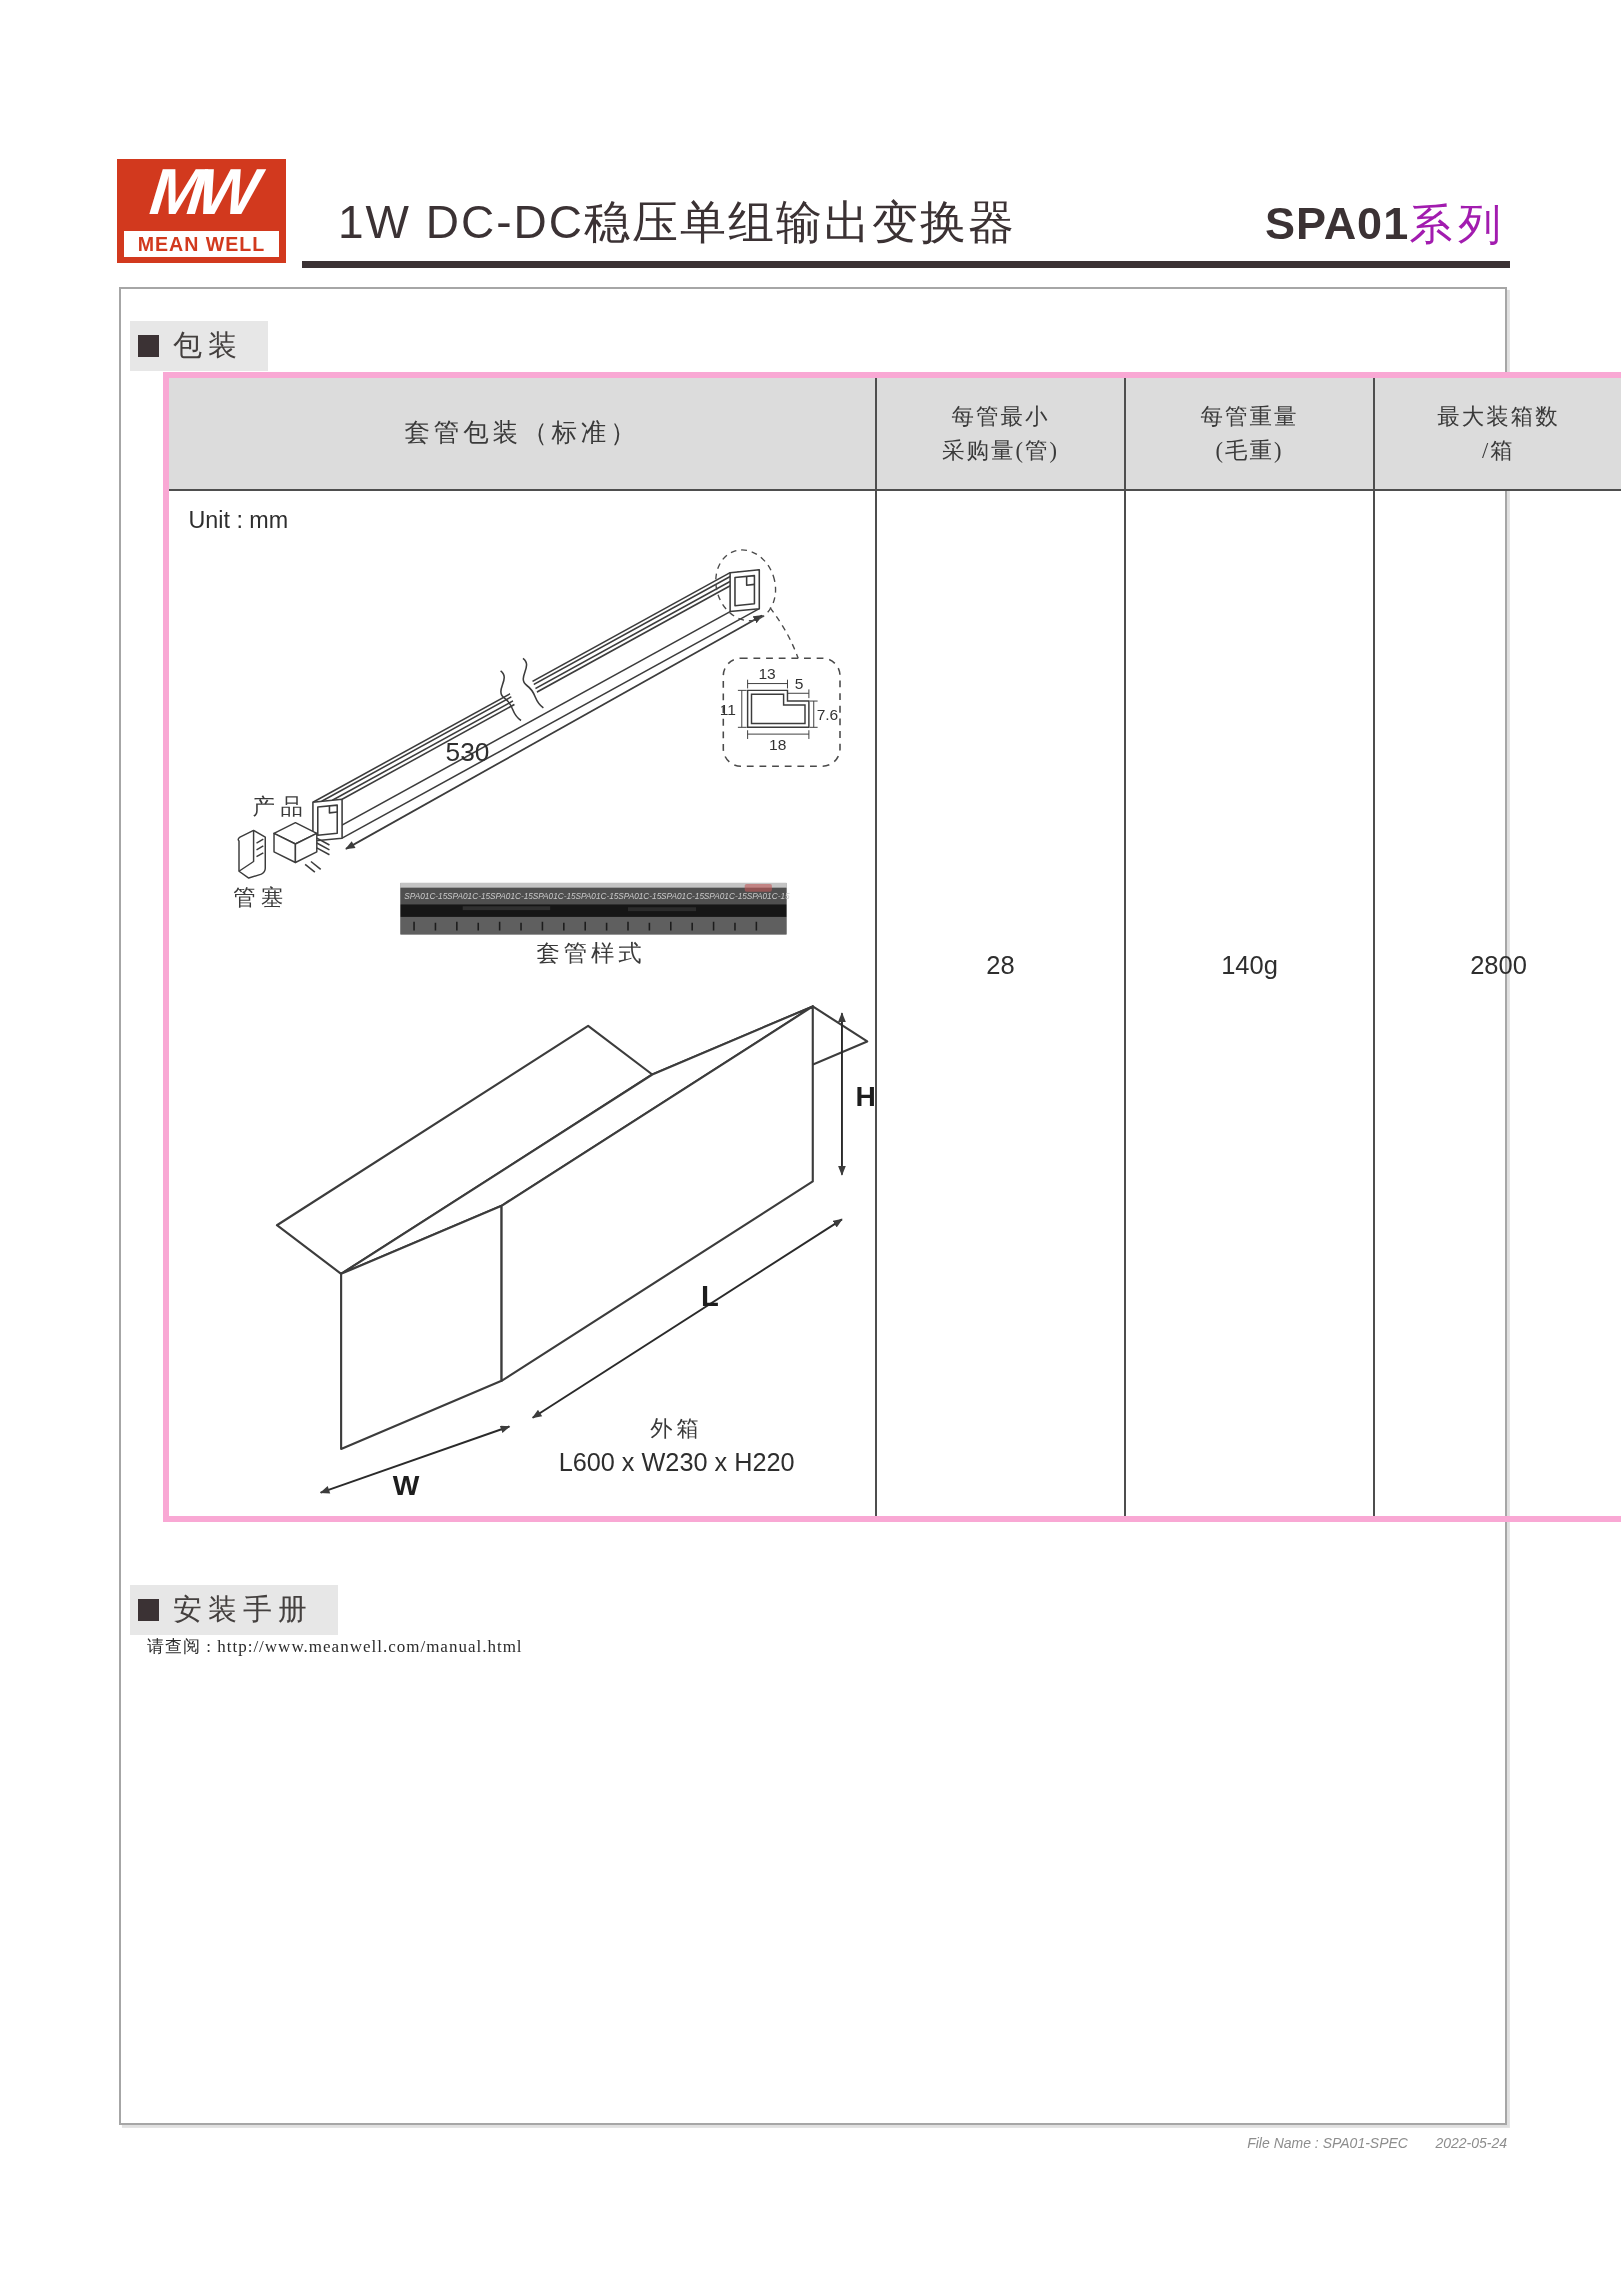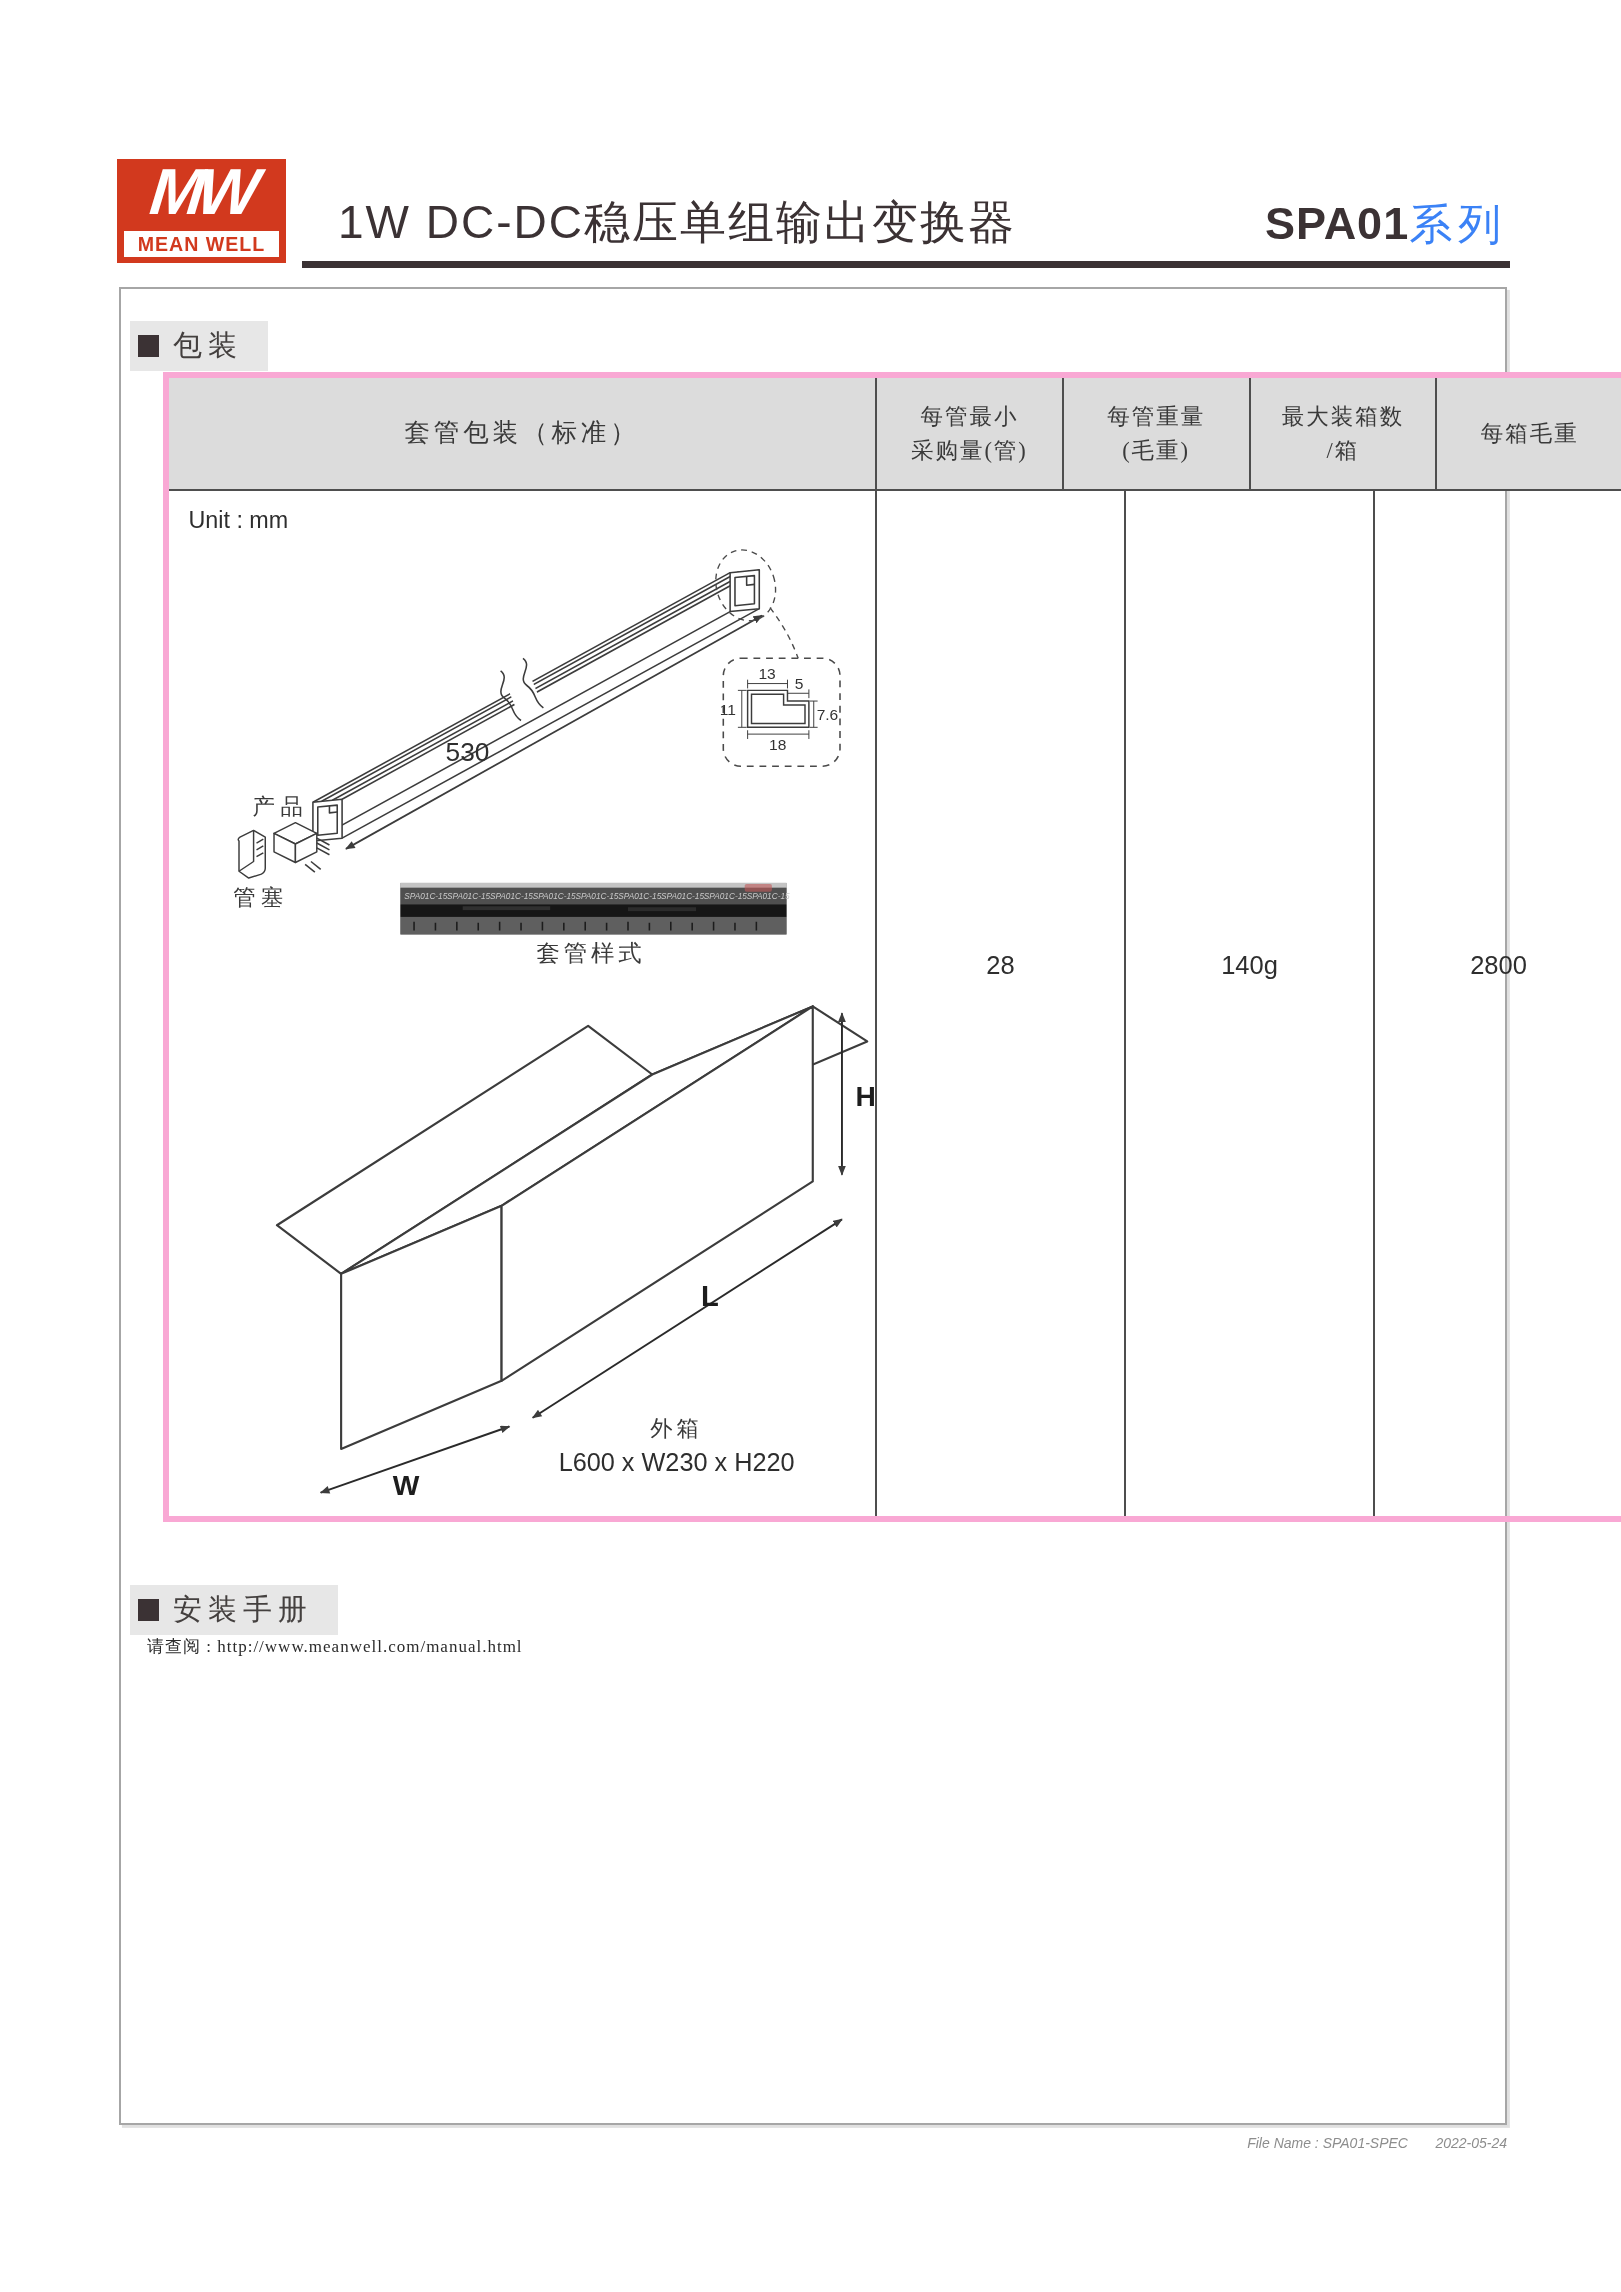--- a/index.html
+++ b/index.html
@@ -14,21 +14,21 @@
         font-size:65px;line-height:74px;color:#ffffff;letter-spacing:-6.9px;transform:skewX(-6deg);}
   #logo .band{position:relative;margin:0 4.9px 5.9px 4.9px;width:155px;height:26px;background:#ffffff;
         display:flex;align-items:center;justify-content:center;}
   #logo .band span{font-family:"Liberation Sans",sans-serif;font-weight:bold;font-size:19.6px;
         letter-spacing:1px;color:#d2391e;}
   #page-title{position:absolute;left:338px;top:192px;font-size:46px;letter-spacing:2px;
         color:#3b3234;font-family:"Liberation Sans","DejaVu Sans",sans-serif;font-weight:500;white-space:nowrap;}
   #series{position:absolute;right:114px;top:196px;white-space:nowrap;}
   #series .code{font-weight:bold;font-size:45px;color:#3b3234;letter-spacing:1px;
         font-family:"Liberation Sans",sans-serif;}
-  #series .suffix{font-size:43px;color:#3b82f6;font-family:"Liberation Serif","DejaVu Serif",serif;
+  #series .suffix{font-size:43px;color:#a21caf;font-family:"Liberation Serif","DejaVu Serif",serif;
         letter-spacing:5.9px;}
   #header-rule{position:absolute;left:302px;top:261px;width:1208px;height:6.9px;background:#3b3234;}
 
   
   #frame{position:absolute;left:119px;top:287px;width:1388px;height:1838px;
         border:2px solid #a6a6a6;box-sizing:border-box;box-shadow:2.9px 2.9px 0 rgba(0,0,0,0.12);}
 
   
   .sec{position:absolute;display:inline-flex;align-items:center;gap:13.7px;background:#e7e7e7;
         padding:4.9px 25.5px 4.9px 7.8px;}
@@ -101,23 +101,20 @@
         <span class="hd">每管最小
 采购量(管)</span>
         </div>
       <div class="t-cell cn">
         <span class="hd">每管重量
 (毛重)</span>
         </div>
       <div class="t-cell cn">
         <span class="hd">最大装箱数
 /箱</span>
-        </div>
-      <div class="t-cell cn">
-        <span class="hd">每箱毛重</span>
         </div>
     </div>
     <div class="t-body">
       <div class="t-cell c1" id="diagram-cell">
 
         <svg viewBox="0 0 722 1054">
           <defs>
             <marker id="ahE" markerWidth="12" markerHeight="10" refX="9" refY="4" orient="auto" markerUnits="userSpaceOnUse">
               <path d="M0,0 L10,4 L0,8 Z" fill="#3c3c3c"></path>
             </marker>

